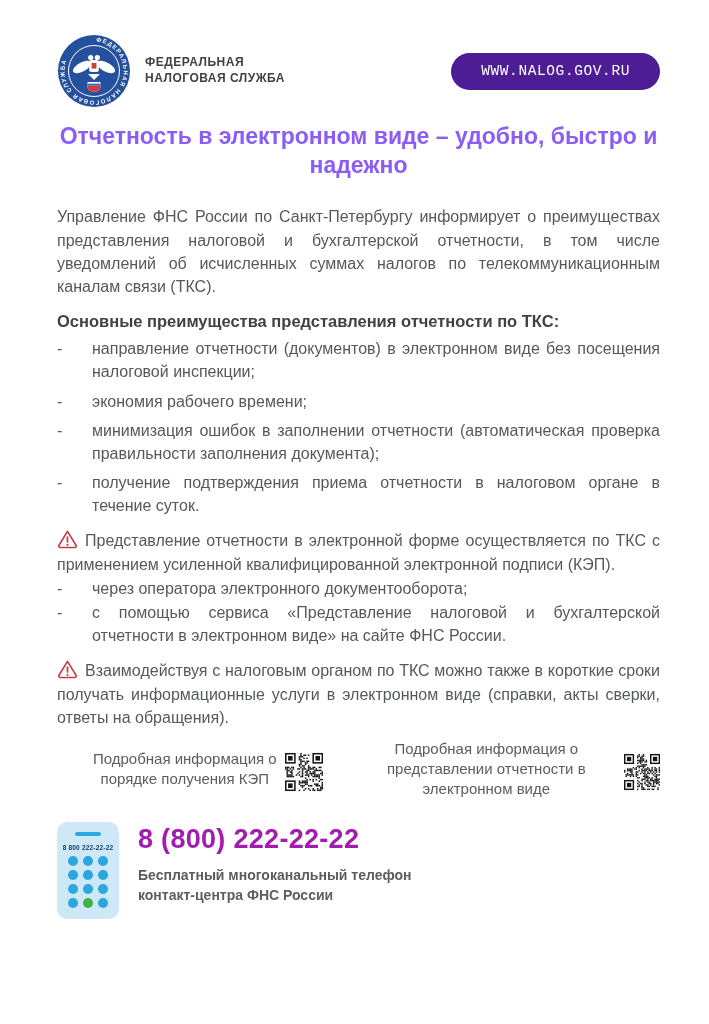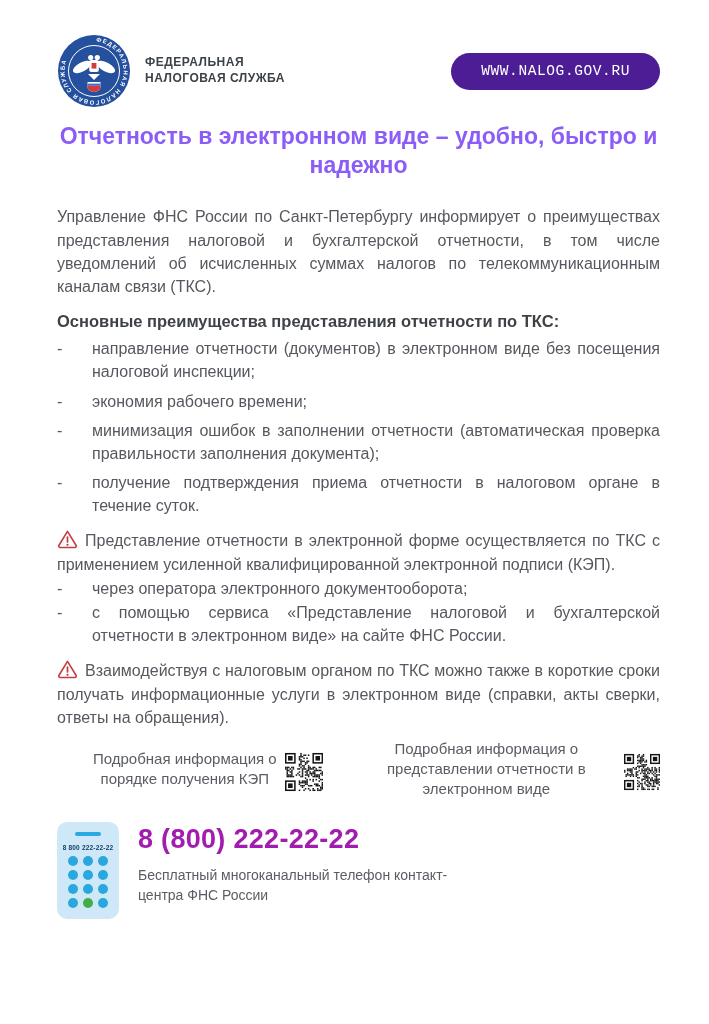--- a/index.html
+++ b/index.html
@@ -75,21 +75,21 @@
     position:absolute; bottom:11px; left:50%; transform:translateX(-50%);
     display:grid; grid-template-columns:repeat(3,10px); grid-auto-rows:10px;
     gap:4px 5px;
   }
   .phone-keypad i { width:10px; height:10px; border-radius:50%; background:#2aa7dd; }
   .phone-keypad i:nth-child(11) { background:#43ad49; }
   .footer-text { margin-left:19px; padding-top:2px; }
   .phone-number {
     font-size:27px; font-weight:bold; color:#a21caf; letter-spacing:.3px;
   }
-  .phone-caption { font-size:14px; line-height:1.4; color:#5a5d63; margin-top:11px; max-width:330px; }
+  .phone-caption { font-size:14px; line-height:1.4; color:#5a5d63; margin-top:11px; max-width:330px;font-weight:bold; }
 </style>
 </head>
 <body>
 
 <div class="page">
 
   <div class="header">
     <svg class="emblem" viewBox="0 0 74 74" aria-hidden="true">
       <circle cx="37" cy="37" r="36" fill="#24509e"></circle>
       <circle cx="37" cy="37" r="25.5" fill="none" stroke="#ffffff" stroke-width="1"></circle>

